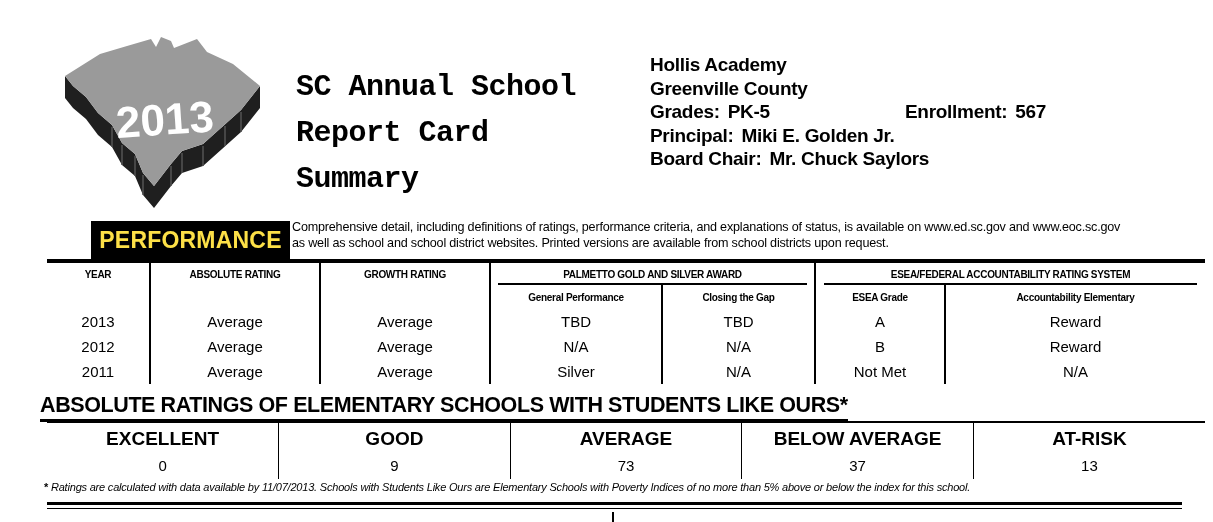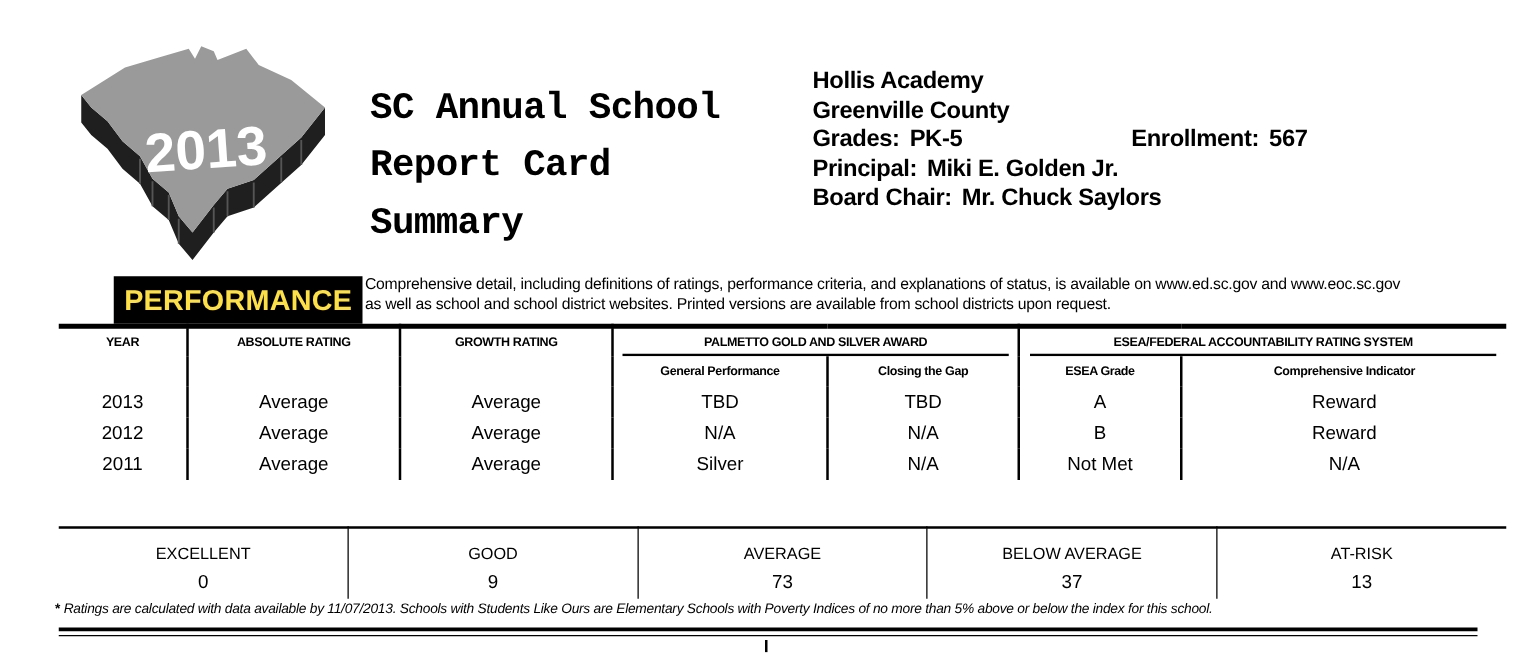--- a/index.html
+++ b/index.html
@@ -50,21 +50,21 @@
     position:absolute;left:40px;top:393px;margin:0;
     font-size:21.5px;font-weight:bold;letter-spacing:-0.4px;
     border-bottom:3px solid #000;padding-bottom:1px;display:inline-block;
   }
   .ratings-table{
     position:absolute;left:47px;top:421px;width:1158px;
     border-collapse:collapse;table-layout:fixed;border-top:2px solid #000;
   }
   .ratings-table th,.ratings-table td{text-align:center;padding:0;}
   .ratings-table .bl{border-left:1px solid #000;}
-  .ratings-table th{font-size:13px;font-weight:normal;height:27px;vertical-align:bottom;padding-bottom:2px;}
+  .ratings-table th{font-size:19px;font-weight:bold;height:27px;vertical-align:bottom;padding-bottom:2px;}
   .ratings-table td{font-size:15px;height:27px;vertical-align:middle;}
   .footnote{
     position:absolute;left:44px;top:481px;width:1160px;
     font-size:11px;font-style:italic;letter-spacing:-0.2px;
   }
   .footnote .fn-star{font-style:normal;font-weight:bold;}
   .bottom-rule{
     position:absolute;left:47px;top:502px;width:1135px;height:3px;
     border-top:3px solid #000;border-bottom:1px solid #000;
   }
@@ -145,21 +145,21 @@
           <span class="gu">PALMETTO GOLD AND SILVER AWARD</span>
         </th>
         <th class="group bl" colspan="2">
           <span class="gu">ESEA/FEDERAL ACCOUNTABILITY RATING SYSTEM</span>
         </th>
       </tr>
       <tr>
         <th class="sub bl">General Performance</th>
         <th class="sub bl">Closing the Gap</th>
         <th class="sub bl">ESEA Grade</th>
-        <th class="sub bl">Comprehensive Indicator</th>
+        <th class="sub bl">Accountability Elementary</th>
       </tr>
     </thead>
     <tbody>
       <tr>
         <td>2013</td>
         <td class="bl">Average</td>
         <td class="bl">Average</td>
         <td class="bl">TBD</td>
         <td class="bl">TBD</td>
         <td class="bl">A</td>
@@ -179,20 +179,21 @@
         <td class="bl">Average</td>
         <td class="bl">Average</td>
         <td class="bl">Silver</td>
         <td class="bl">N/A</td>
         <td class="bl">Not Met</td>
         <td class="bl">N/A</td>
       </tr>
     </tbody>
   </table>
 
+  <h2 class="ratings-heading">ABSOLUTE RATINGS OF ELEMENTARY SCHOOLS WITH STUDENTS LIKE OURS*</h2>
 
   <table class="ratings-table">
     <colgroup>
       <col style="width:20%">
         <col style="width:20%">
         <col style="width:20%">
         <col style="width:20%">
         <col style="width:20%">
     </colgroup>
     <thead>

